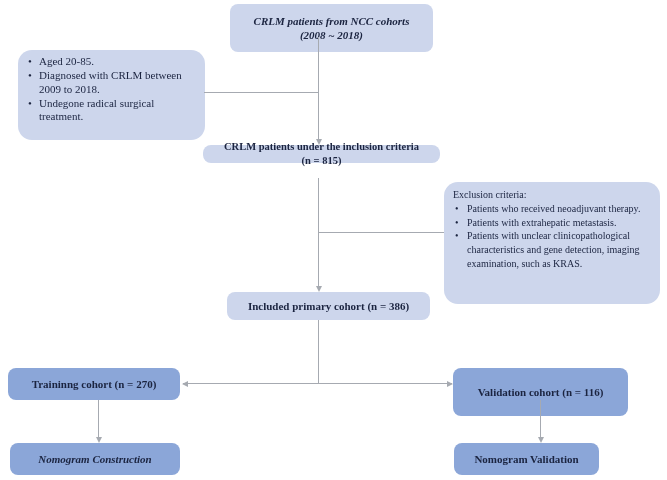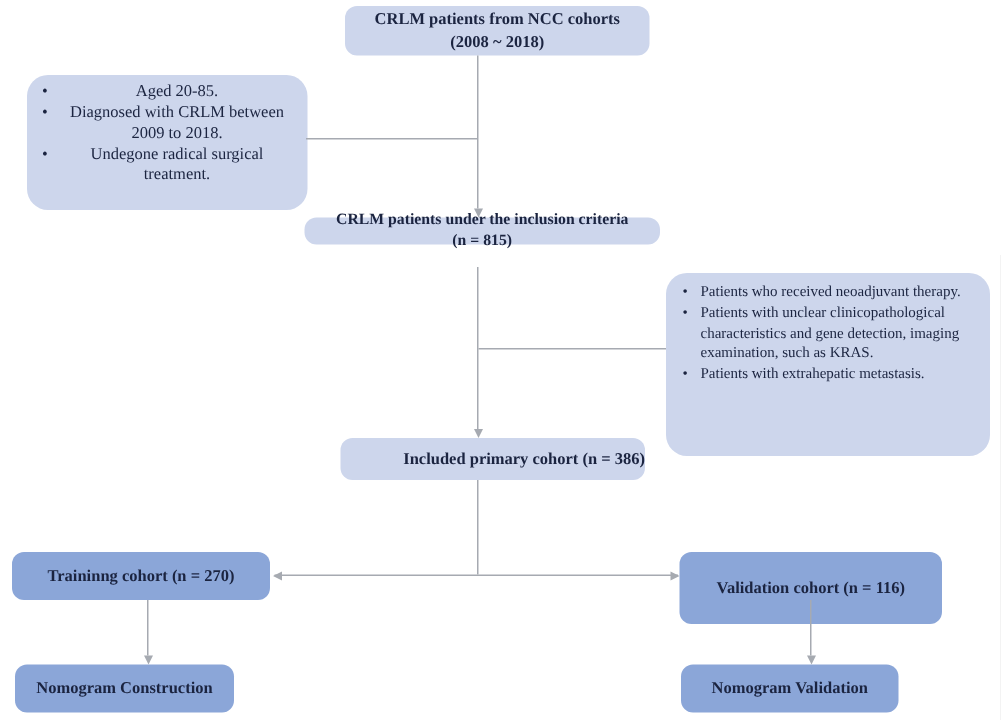--- a/index.html
+++ b/index.html
@@ -28,26 +28,26 @@
     color: var(--text);
     display: flex;
     flex-direction: column;
     justify-content: center;
     text-align: center;
   }
   .light { background: var(--light-box); }
   .dark  { background: var(--dark-box); }
   .bold-label { font-weight: bold; font-size: 11px; line-height: 1.3; }
 
-  #top-box        { left: 230px; top: 4px;   width: 203px; height: 33px; }
+  #top-box        { left: 230px; top: 4px;   width: 203px; height: 48px; font-style: italic; }
   #mid-box        { left: 203px; top: 145px; width: 237px; height: 18px; font-size: 10.5px; }
-  #primary-box    { left: 227px; top: 292px; width: 203px; height: 28px; text-align: right; }
+  #primary-box    { left: 227px; top: 292px; width: 203px; height: 28px; }
   #training-box   { left: 8px;   top: 368px; width: 172px; height: 32px; }
   #validation-box { left: 453px; top: 368px; width: 175px; height: 48px; }
-  #nomo-construction-box { left: 10px;  top: 443px; width: 146px; height: 32px; }
+  #nomo-construction-box { left: 10px;  top: 443px; width: 170px; height: 32px; font-style: italic; }
   #nomo-validation-box   { left: 454px; top: 443px; width: 145px; height: 32px; }
 
   
   .criteria {
     position: absolute;
     background: var(--light-box);
     border-radius: 14px;
     color: var(--text);
     text-align: left;
   }
@@ -57,21 +57,21 @@
     font-size: 11px; line-height: 1.26;
   }
   #exclusion-box {
     left: 444px; top: 182px; width: 216px; height: 122px;
     padding: 6px 5px 6px 9px;
     font-size: 10px; line-height: 1.38;
   }
   .criteria .crit-title { font-size: inherit; }
   .criteria ul { list-style: none; margin: 0; padding: 0; }
   .criteria li { position: relative; }
-  #inclusion-box li { padding-left: 11px; text-align: center; }
+  #inclusion-box li { padding-left: 11px; }
   #inclusion-box li::before { content: "\2022"; position: absolute; left: 0; }
   #exclusion-box li { padding-left: 14px; }
   #exclusion-box li::before { content: "\2022"; position: absolute; left: 2px; }
 
   
   .vline { position: absolute; width: 1px; background: var(--line); }
   .hline { position: absolute; height: 1px; background: var(--line); }
 
   .arr-down::after {
     content: ""; position: absolute; left: -2.5px; top: 100%;
@@ -115,24 +115,25 @@
       <li>Undegone radical surgical treatment.</li>
     </ul>
   </div>
 
   <div class="box light bold-label" id="mid-box">
     <div>CRLM patients under the inclusion criteria</div>
     <div>(n = 815)</div>
   </div>
 
   <div class="criteria" id="exclusion-box">
+    <div class="crit-title">Exclusion criteria:</div>
     <ul>
       <li>Patients who received neoadjuvant therapy.</li>
+      <li>Patients with extrahepatic metastasis.</li>
       <li>Patients with unclear clinicopathological characteristics and gene detection, imaging examination, such as KRAS.</li>
-      <li>Patients with extrahepatic metastasis.</li>
     </ul>
   </div>
 
   <div class="box light bold-label" id="primary-box">
     <div>Included primary cohort (n = 386)</div>
   </div>
 
   <div class="box dark bold-label" id="training-box">
     <div>Traininng cohort  (n = 270)</div>
   </div>

